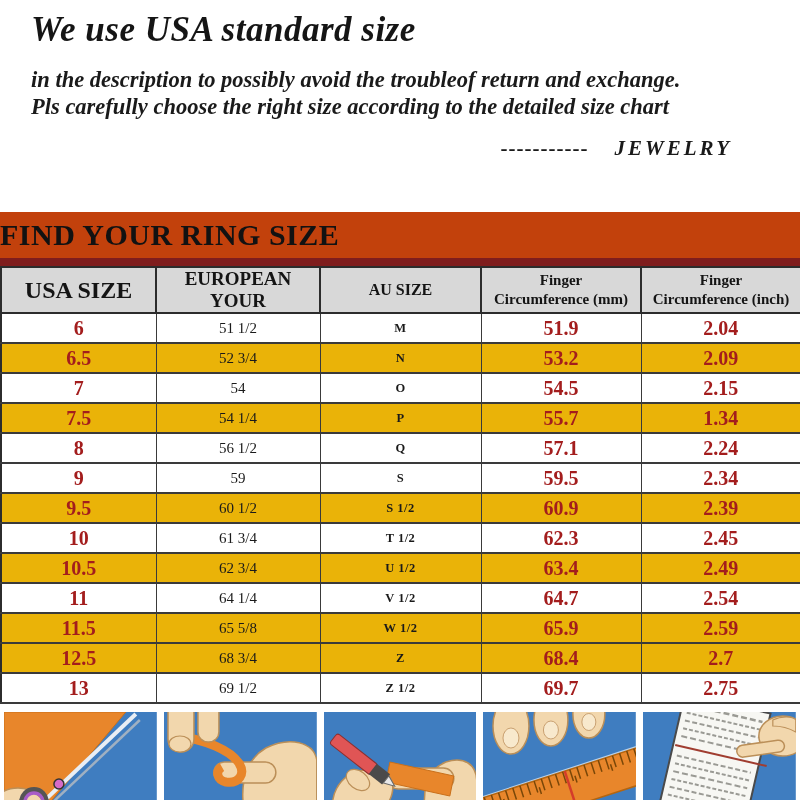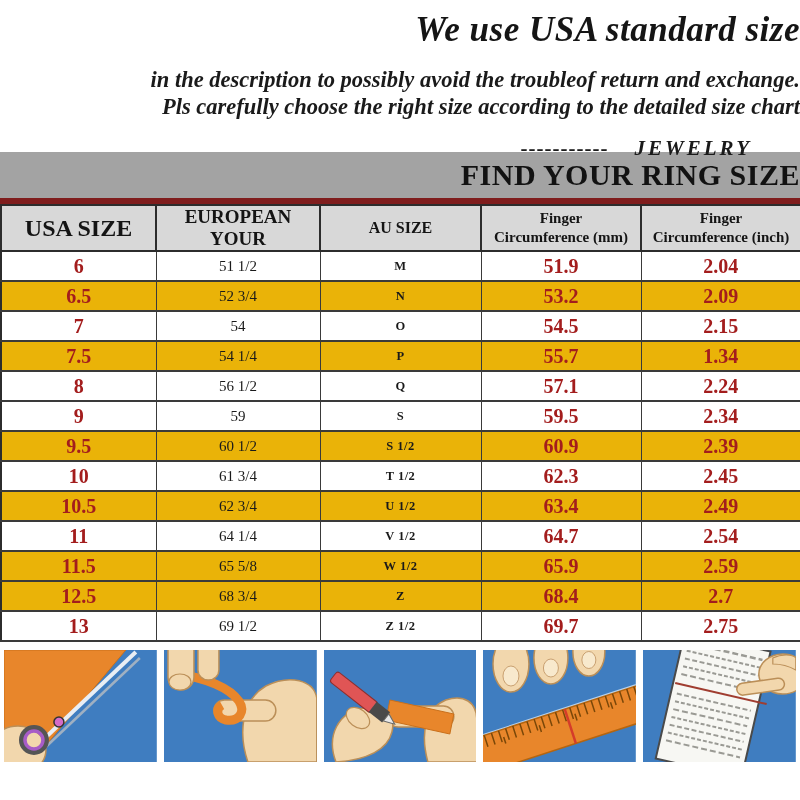--- a/index.html
+++ b/index.html
@@ -1,39 +1,39 @@
 <!DOCTYPE html>
 <html><head>
 <meta charset="utf-8">
 <style>
   html,body{margin:0;padding:0;}
   body{
     width:800px;height:800px;background:#ffffff;overflow:hidden;
     font-family:"Liberation Serif","DejaVu Serif",serif;color:#111;
   }
   
-  .top-section{height:152px;position:relative;text-align:right;padding-left:31px;}
+  .top-section{height:212px;position:relative;text-align:left;padding-left:31px;}
   .main-title{
     margin:0;padding-top:10px;font-size:35px;font-weight:bold;font-style:italic;
     letter-spacing:.5px;color:#151515;
   }
   .subtitle{
     margin-top:17px;font-size:22.5px;font-weight:bold;font-style:italic;
     line-height:1.18;color:#1a1a1a;
   }
   .brand-line{
-    position:absolute;top:136px;right:48px;font-size:21px;color:#1a1a1a;
+    position:absolute;top:136px;right:68px;font-size:21px;color:#1a1a1a;
     white-space:nowrap;
   }
   .brand-dashes{font-weight:bold;letter-spacing:1px;}
   .brand-name{font-style:italic;font-weight:bold;letter-spacing:3px;margin-left:26px;}
   
   .banner{
-    height:46px;background:#a3a3a3;border-bottom:6px solid #7f1d1d;
-    display:flex;align-items:center;justify-content:flex-end;
+    height:46px;background:#c2410c;border-bottom:8px solid #7f1d1d;
+    display:flex;align-items:center;justify-content:flex-start;
   }
   .banner-title{font-size:30px;font-weight:bold;letter-spacing:.5px;color:#121212;}
   
   table.size-table{
     width:800px;border-collapse:collapse;table-layout:fixed;
     border:2px solid #2c2c2c;
   }
   .size-table th{
     background:#d8d8d8;height:44px;font-weight:bold;text-align:center;
     vertical-align:middle;white-space:pre-line;

